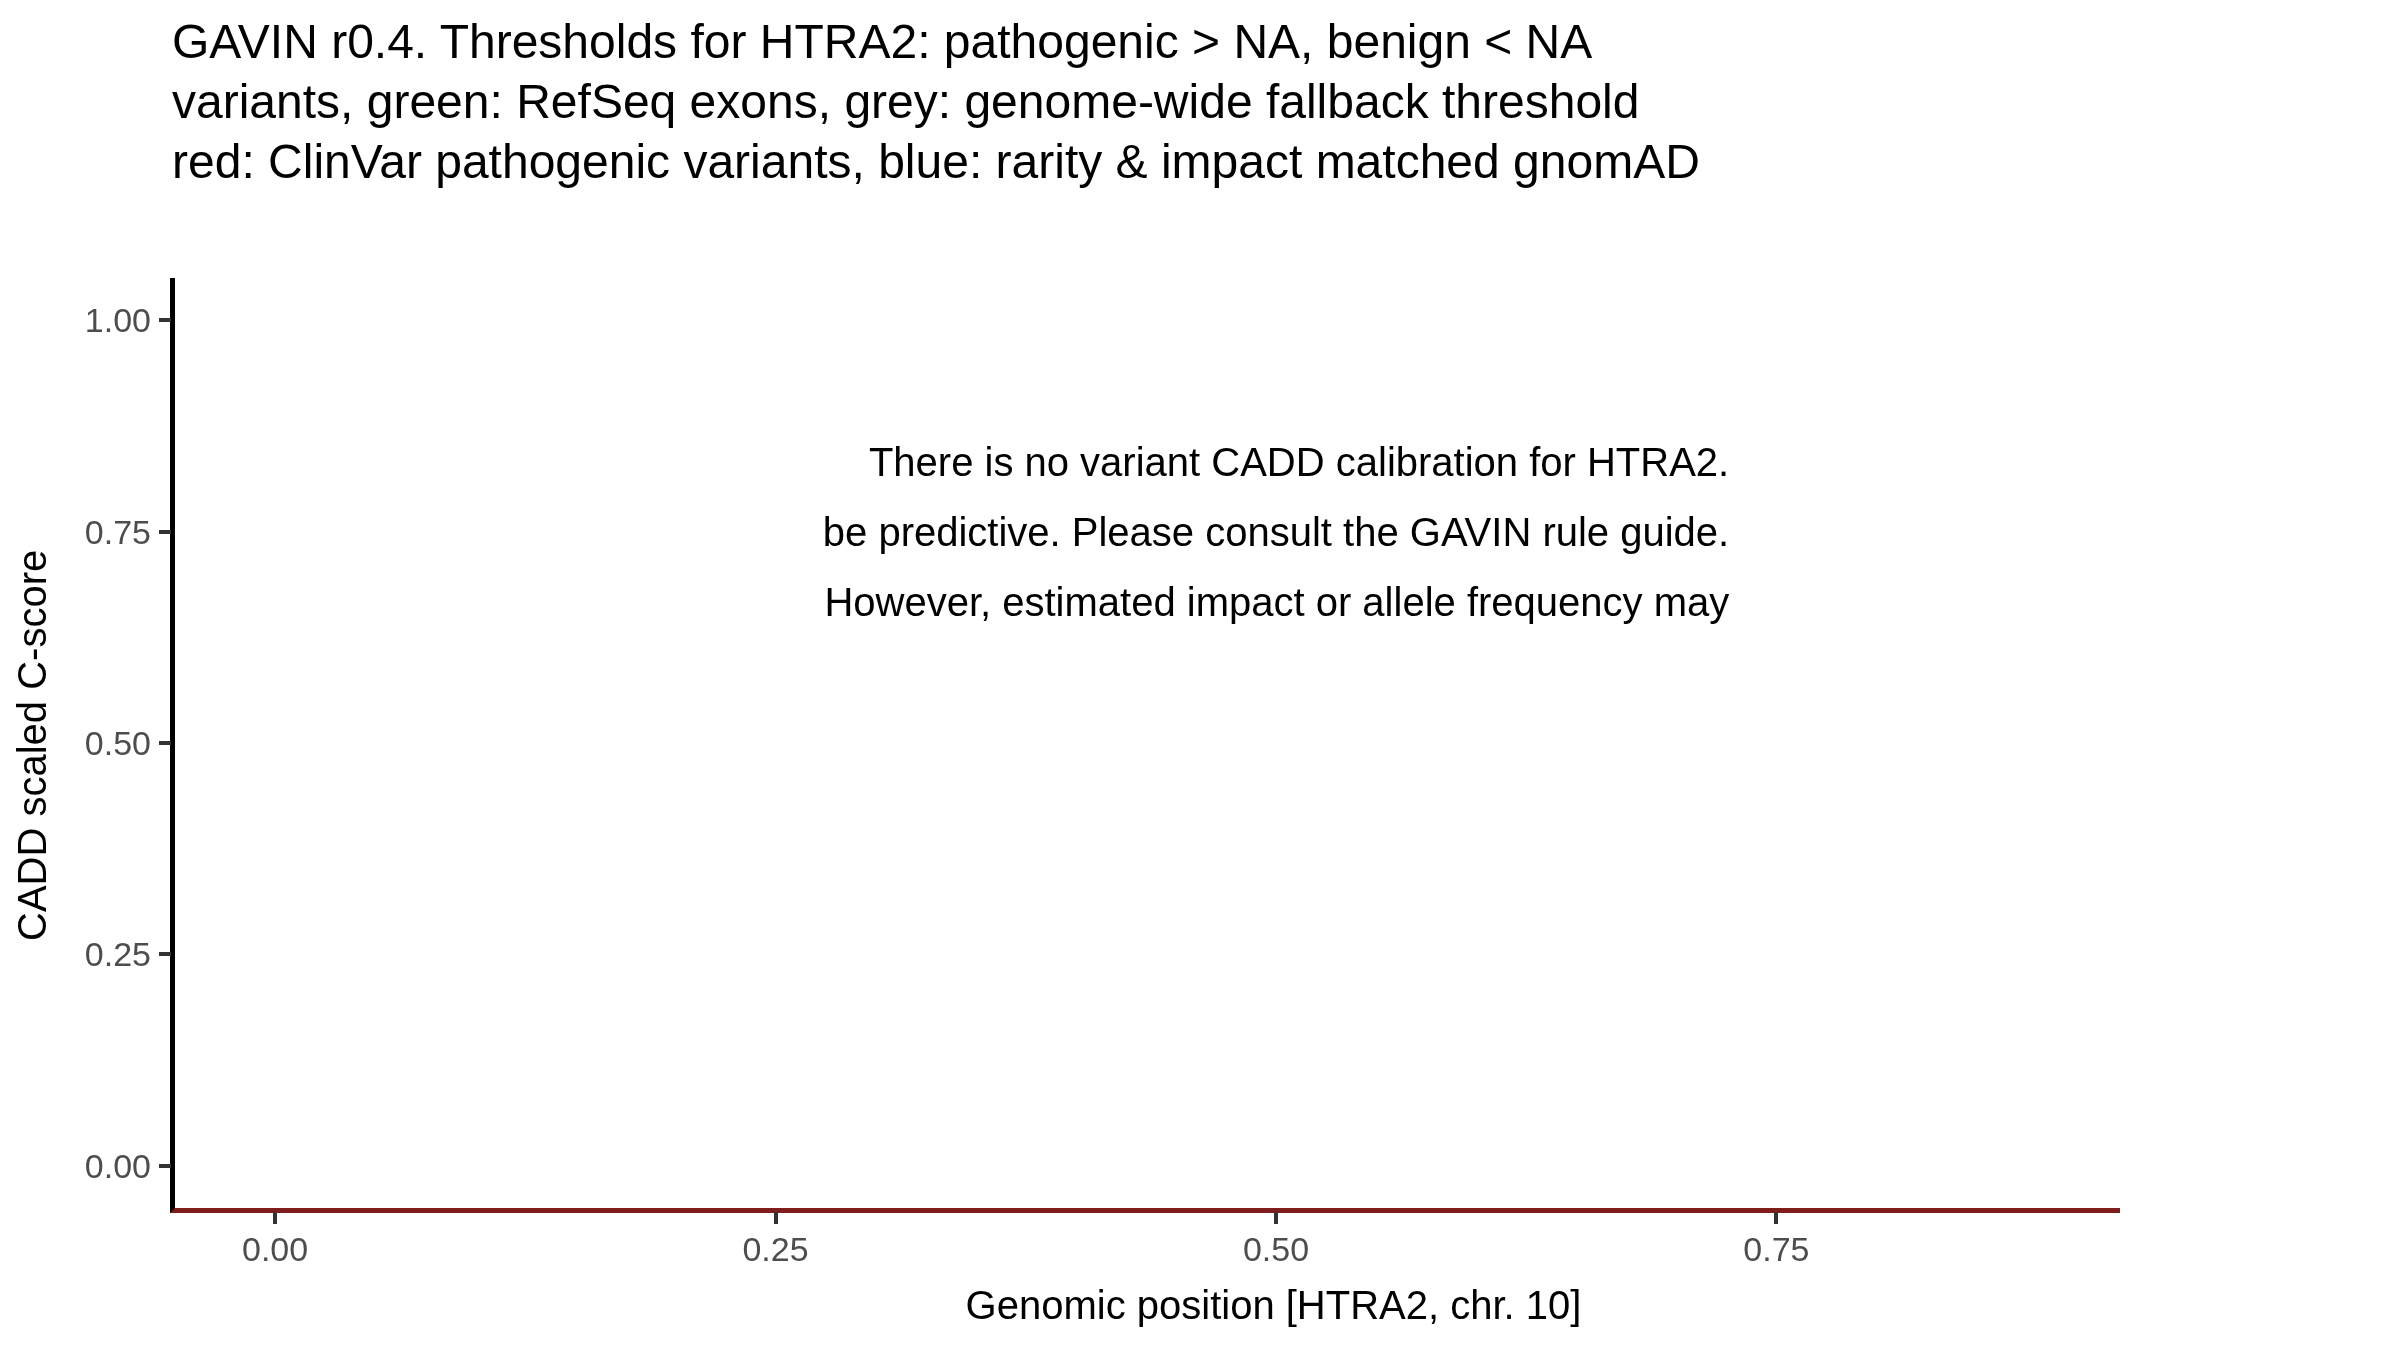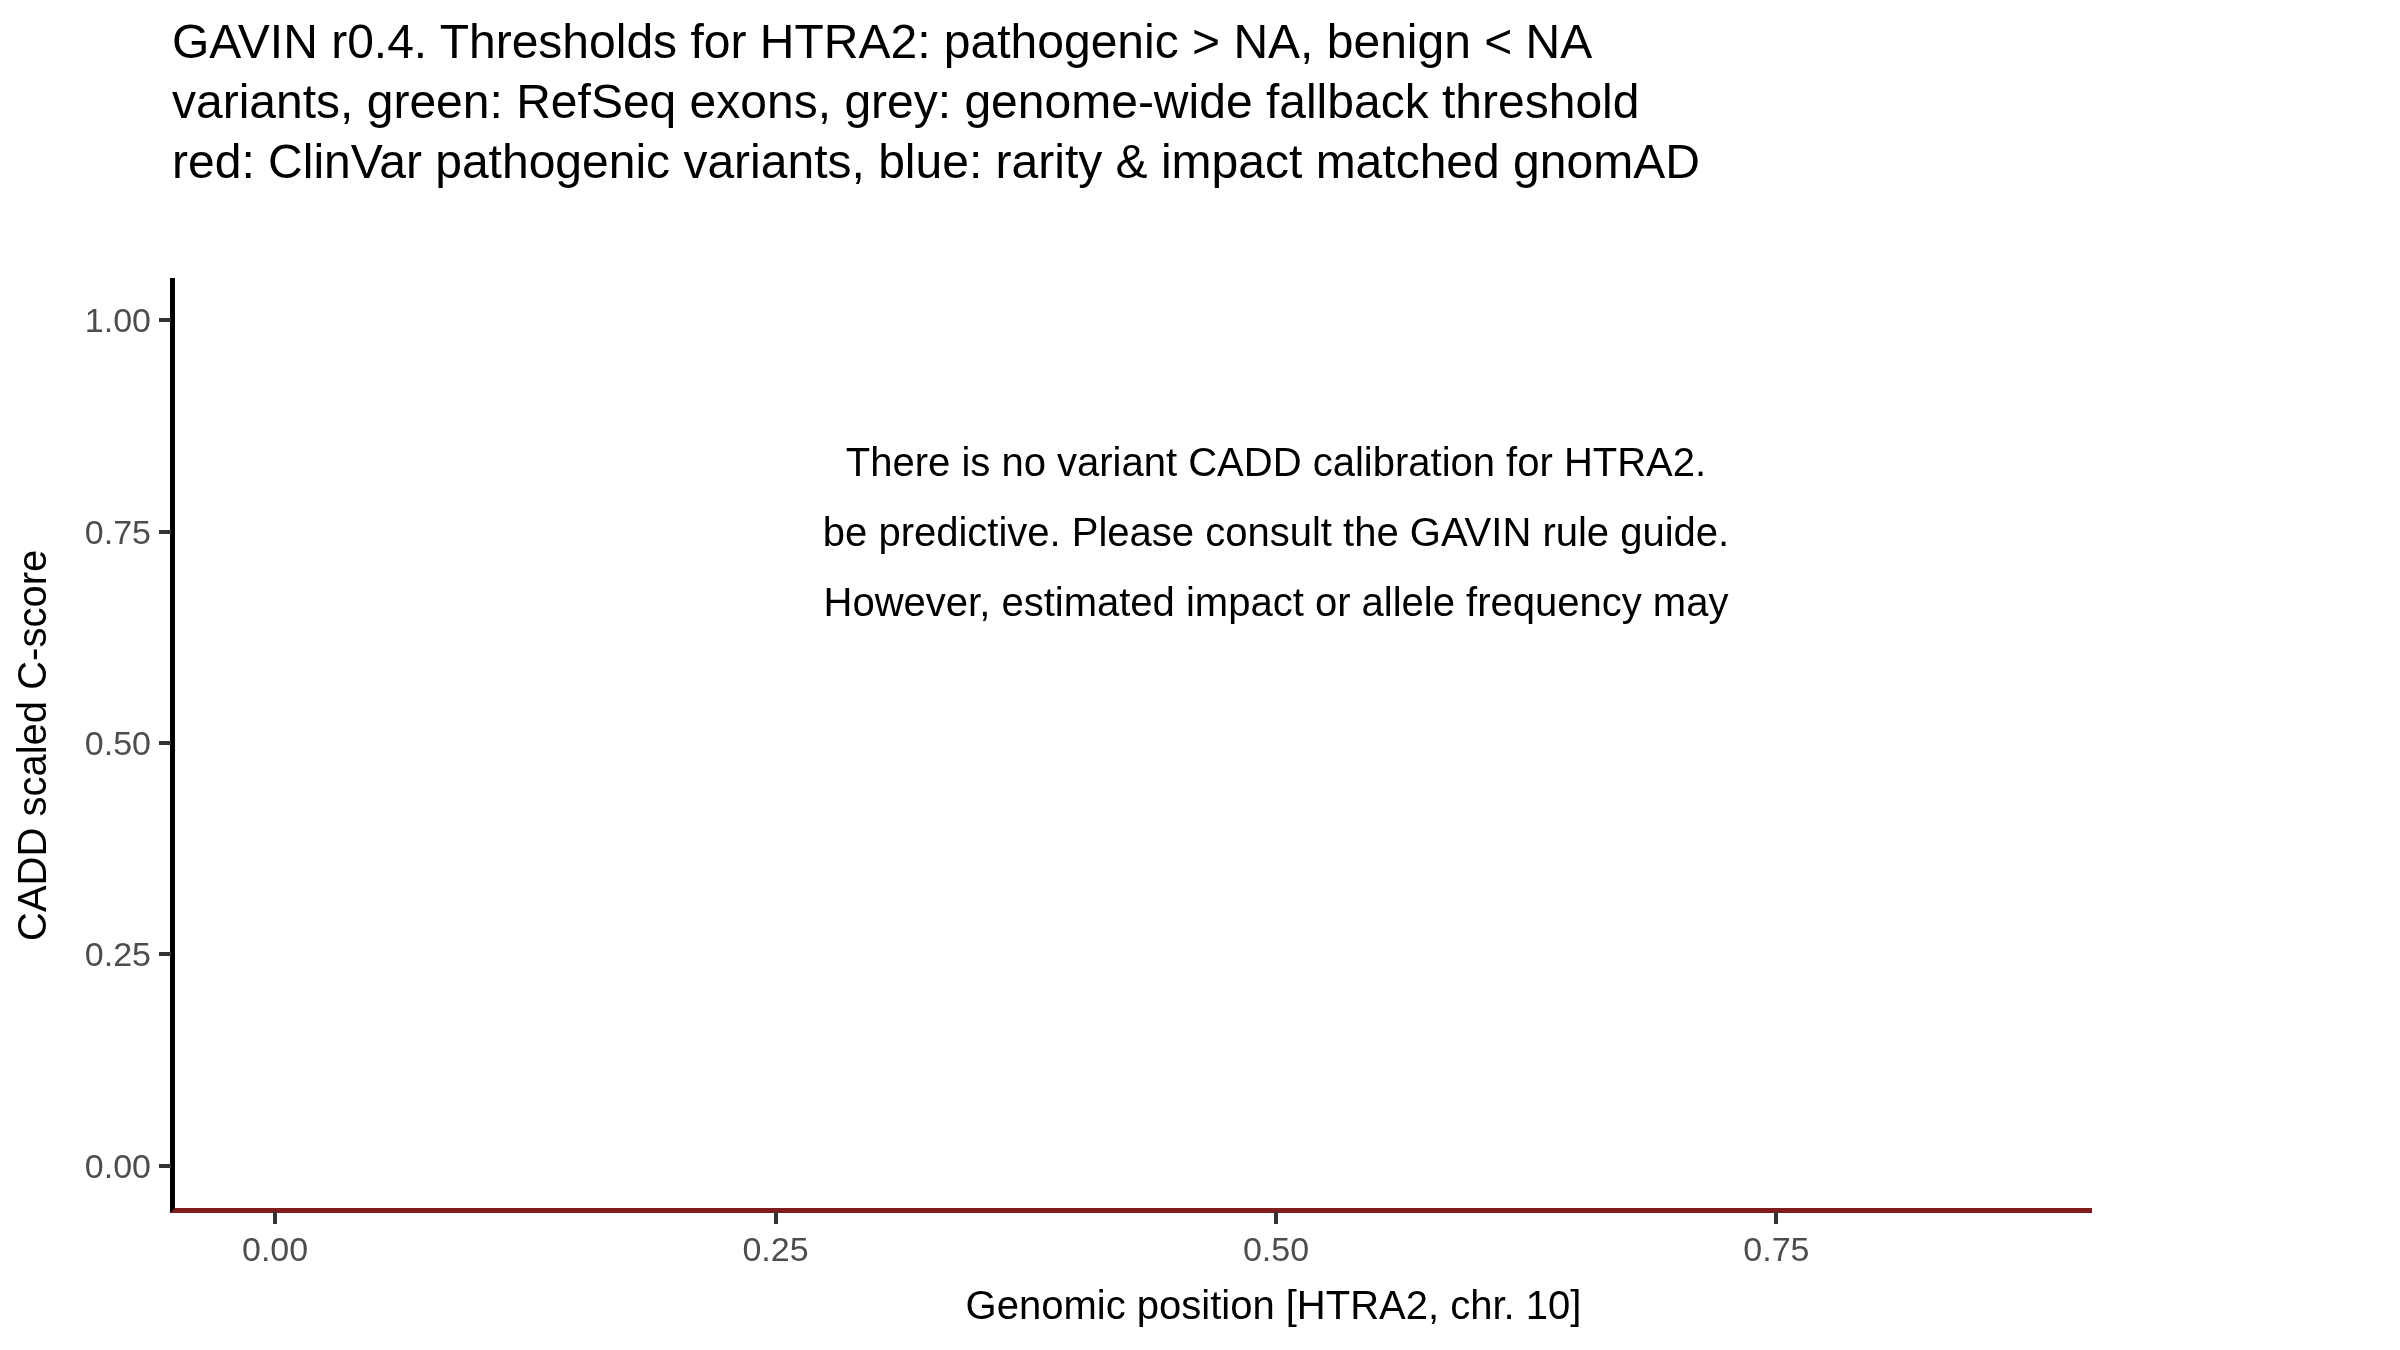--- a/index.html
+++ b/index.html
@@ -8,20 +8,21 @@
     background: #ffffff;
   }
   .plot {
     position: relative;
     width: 2092px;
     height: 1350px;
     background: #ffffff;
     font-family: "Liberation Sans", sans-serif;
     color: #000000;
     overflow: hidden;
+    padding-left: 28px;
   }
 
   
   .title-block {
     position: absolute;
     left: 172px;
     top: 12px;
     font-size: 48px;
     line-height: 60px;
     color: #000000;
@@ -120,21 +121,21 @@
     color: #000000;
     white-space: nowrap;
   }
 
   
   .annotation {
     position: absolute;
     left: 50%;
     top: 27.273%;
     transform: translate(-50%, -50%);
-    text-align: center;
+    text-align: right;
     font-size: 40px;
     line-height: 70px;
     color: #000000;
     white-space: nowrap;
   }
 </style>
 </head>
 <body>
 
 <div class="plot">

